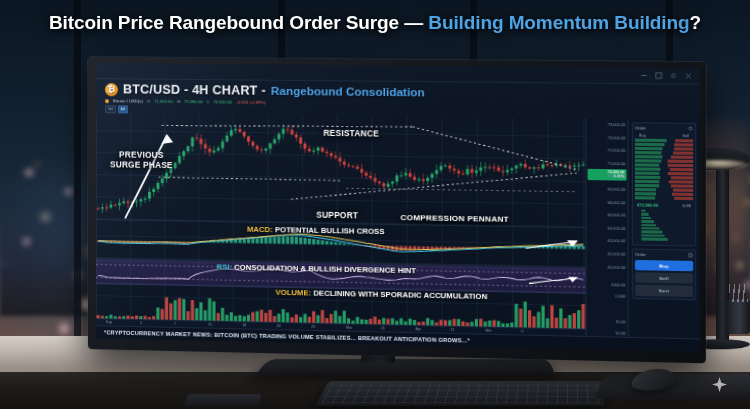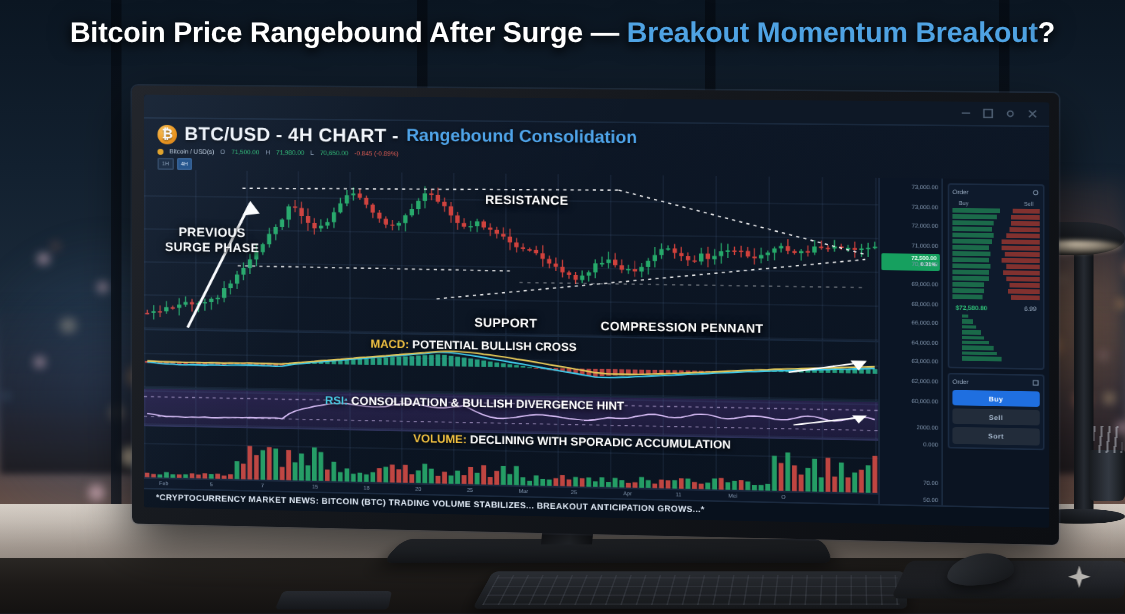--- a/index.html
+++ b/index.html
@@ -1131,15 +1131,15 @@
 
         <div class="news-bar">
           <span>*CRYPTOCURRENCY MARKET NEWS: BITCOIN (BTC) TRADING VOLUME STABILIZES... BREAKOUT ANTICIPATION GROWS...*</span>
         </div>
       </div>
       <div class="screen-glare"></div>
     </div>
   </div>
 
   <div class="headline">
-    <span class="hl-a">Bitcoin Price Rangebound After Surge — </span><span class="hl-b">Breakout Momentum Breakout</span><span class="hl-q">?</span>
+    <span class="hl-a">Bitcoin Price Rangebound Order Surge — </span><span class="hl-b">Building Momentum Building</span><span class="hl-q">?</span>
   </div>
 </div>
 
 </body></html>

